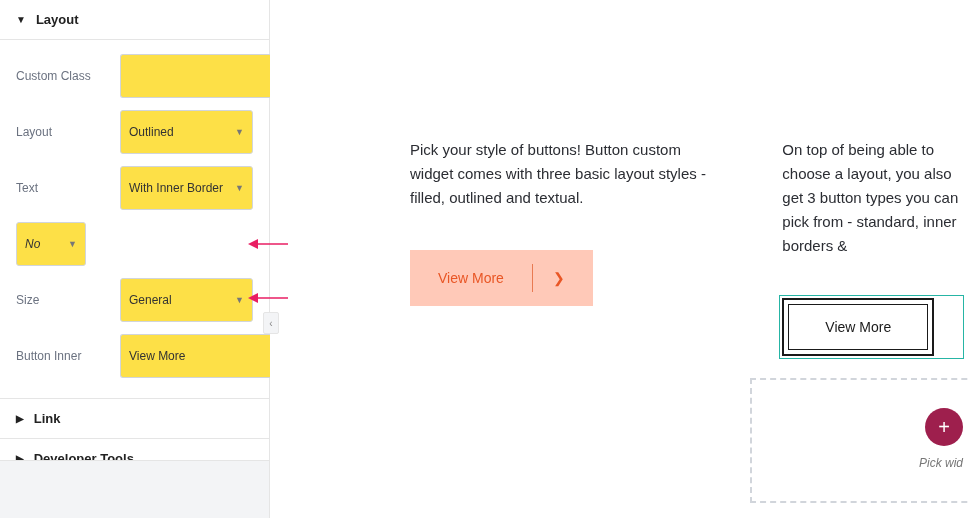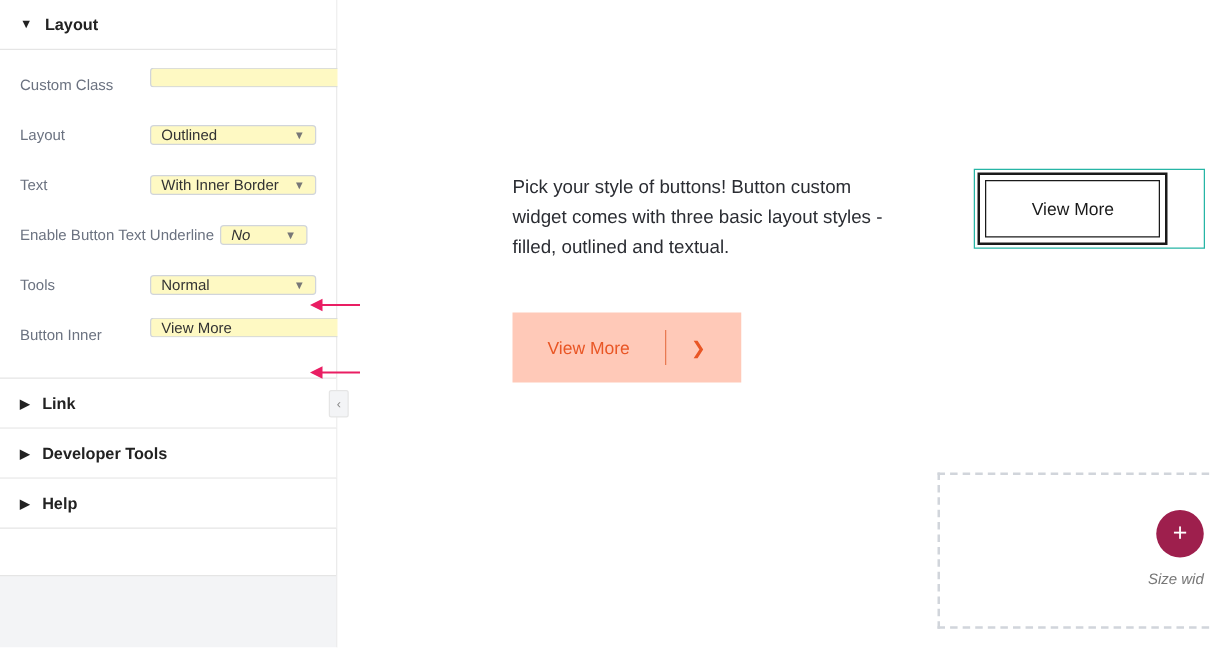--- a/index.html
+++ b/index.html
@@ -6,26 +6,26 @@
 body { font-family: -apple-system, BlinkMacSystemFont, "Segoe UI", Arial, sans-serif; font-size: 13px; color: #333; width: 969px; height: 518px; overflow: hidden; background: #fff; position: relative; }
 
 .sidebar { width: 270px; height: 518px; border-right: 1px solid #e5e5e5; background: #fff; float: left; position: relative; }
 
 .accordion-header { padding: 12px 16px; border-bottom: 1px solid #e5e5e5; background: #fff; display: flex; align-items: center; cursor: pointer; font-weight: 600; color: #222; }
 .accordion-header .chev { margin-right: 10px; font-size: 10px; }
 .accordion-header.section-sep { border-top: 1px solid #e5e5e5; }
 
 .panel-body { padding: 14px 16px 8px; }
 
-.field-row { display: flex; align-items: center; margin-bottom: 12px; min-height: 28px; }
+.field-row { display: flex; align-items: center; margin-bottom: 12px; min-height: 28px; justify-content: space-between; }
 .field-label { width: 104px; color: #6b7280; font-size: 12px; flex-shrink: 0; }
 .field-label.wide { width: 160px; }
 .field-control { flex: 1; display: flex; }
 
-.select, .text-input { border: 1px solid #d1d5db; border-radius: 3px; background: #fef9c3; height: 16px; font-size: 12px; padding: 0 8px; color: #333; }
+.select, .text-input { border: 1px solid #d1d5db; border-radius: 3px; background: #fde047; height: 44px; font-size: 12px; padding: 0 8px; color: #333; }
 .select { flex: 1; display: flex; align-items: center; justify-content: space-between; cursor: pointer; }
 .select .caret { font-size: 9px; color: #777; }
 .text-input { flex: 1; outline: none; }
 
 .input-group { display: flex; flex: 1; }
 .input-group .text-input { border-top-right-radius: 0; border-bottom-right-radius: 0; border-right: none; }
 .icon-btn { width: 28px; height: 28px; border: 1px solid #d1d5db; background: #fff; display: flex; align-items: center; justify-content: center; cursor: pointer; color: #888; font-size: 11px; }
 .icon-btn + .icon-btn { border-left: none; }
 .icon-btn.last { border-top-right-radius: 3px; border-bottom-right-radius: 3px; }
 
@@ -101,34 +101,33 @@
       <div class="field-label">Text</div>
       <div class="field-control">
         <div class="select">
           <span>With Inner Border</span>
           <span class="caret">▼</span>
         </div>
       </div>
     </div>
 
     <div class="field-row">
-      <div class="field-label wide">Enable Button Text Underline</div>
       <div class="field-control" style="width:80px;flex:0 0 70px;font-style:italic;">
         <div class="select">
           <span>No</span>
           <span class="caret">▼</span>
         </div>
       </div>
     </div>
 
     <div class="field-row">
-      <div class="field-label">Tools</div>
+      <div class="field-label">Size</div>
       <div class="field-control">
         <div class="select">
-          <span>Normal</span>
+          <span>General</span>
           <span class="caret">▼</span>
         </div>
       </div>
     </div>
 
     <div class="field-row">
       <div class="field-label">Button Inner</div>
       <div class="input-group">
         <input class="text-input" value="View More" style="">
         <div class="icon-btn last">
@@ -167,36 +166,37 @@
   <div class="preview-row">
     <div class="preview-col">
       <p class="desc">Pick your style of buttons! Button custom widget comes with three basic layout styles - filled, outlined and textual.</p>
       <div class="btn-preview btn-filled">
         <span>View More</span>
         <span class="divider"></span>
         <span class="arrow">❯</span>
       </div>
     </div>
     <div class="preview-col right">
+      <p class="desc">On top of being able to choose a layout, you also get 3 button types you can pick from - standard, inner borders &amp; </p>
       <div style="position:relative; display:inline-block;">
         <div class="sel-hl" style="left:-3px;top:-3px;right:-30px;bottom:-3px;"></div>
         <div class="btn-outlined-wrap">
           <div class="btn-outlined-inner">
             <span>View More</span>
           </div>
         </div>
       </div>
     </div>
   </div>
 
   <div class="dropzone"></div>
   <div class="fab">
     <span>+</span>
   </div>
-  <div class="drag-hint">Size wid</div>
+  <div class="drag-hint">Pick wid</div>
 
 </div>
 
 <svg class="arrow-annot" style="left:248px;top:236px;" width="40" height="16">
   <line x1="40" y1="8" x2="8" y2="8" class="arrow-line"></line>
   <polygon points="0,8 10,3 10,13" class="arrow-head"></polygon>
 </svg>
 <svg class="arrow-annot" style="left:248px;top:290px;" width="40" height="16">
   <line x1="40" y1="8" x2="8" y2="8" class="arrow-line"></line>
   <polygon points="0,8 10,3 10,13" class="arrow-head"></polygon>

